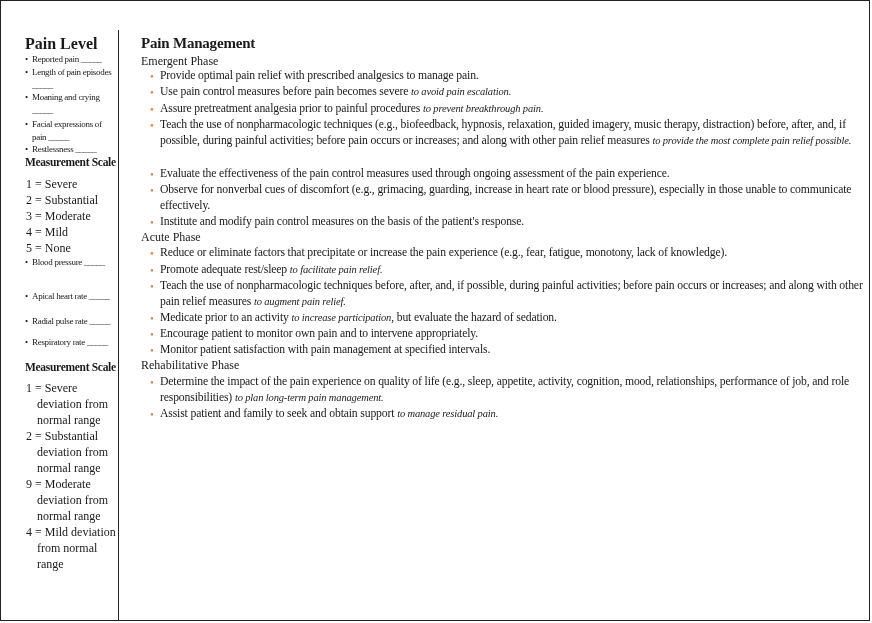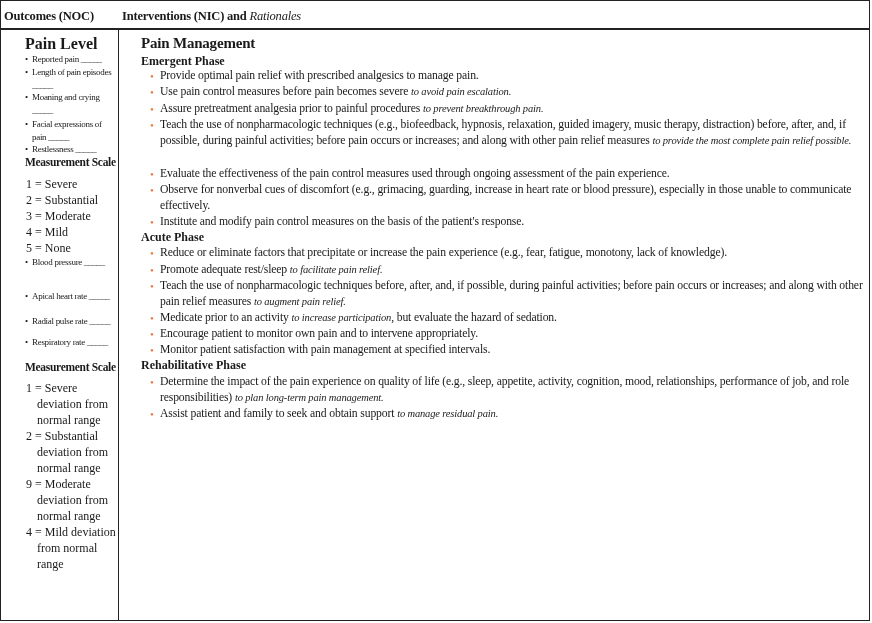--- a/index.html
+++ b/index.html
@@ -14,34 +14,30 @@
   .right { position:absolute; left:118px; top:29px; right:0; }
   .ltitle { position:absolute; left:24px; font-size:16px; font-weight:bold; }
   .lsub { position:absolute; left:24px; font-size:11.5px; font-weight:bold; letter-spacing:-0.3px; }
   .lbul { position:absolute; left:24px; font-size:9px; line-height:12.5px; width:92px; letter-spacing:-0.3px; }
   .lbul .b { position:absolute; left:0; }
   .lbul .t { display:block; padding-left:7px; }
   .lscale { position:absolute; left:25px; font-size:12px; line-height:16px; width:92px; }
   .lscale2 { position:absolute; left:25px; font-size:12px; line-height:16px; width:92px; }
   .lscale2 .ind { display:block; padding-left:11px; text-indent:-11px; }
   .rt { position:absolute; left:22px; font-size:15px; font-weight:bold; letter-spacing:-0.2px; }
-  .ph { position:absolute; left:22px; font-size:12px; font-weight:bold; }
+  .ph { position:absolute; left:22px; font-size:12px; font-weight:normal; }
   .ri { position:absolute; left:31px; right:6px; font-size:11.7px; line-height:16px; letter-spacing:-0.15px; }
   .ri .bul { position:absolute; left:0; top:0; color:#e07b39; font-size:11px; }
   .ri .txt { display:block; padding-left:10px; }
   .ri .txt i { font-size:10.5px; }
 </style>
 </head>
 <body>
 
 <div class="table">
-  <div class="hdr">
-    <span class="c1">Outcomes (NOC)</span>
-    <span class="c2"><span>Interventions (NIC) and </span><i>Rationales</i></span>
-  </div>
   <div class="vdiv"></div>
 
   <div class="left">
     <div class="ltitle" style="top:5px">Pain Level</div>
 
     <div class="lbul" style="top:23px">
         <span class="b">•</span>
         <span class="t">Reported pain _____</span>
       </div>
     <div class="lbul" style="top:36px">

